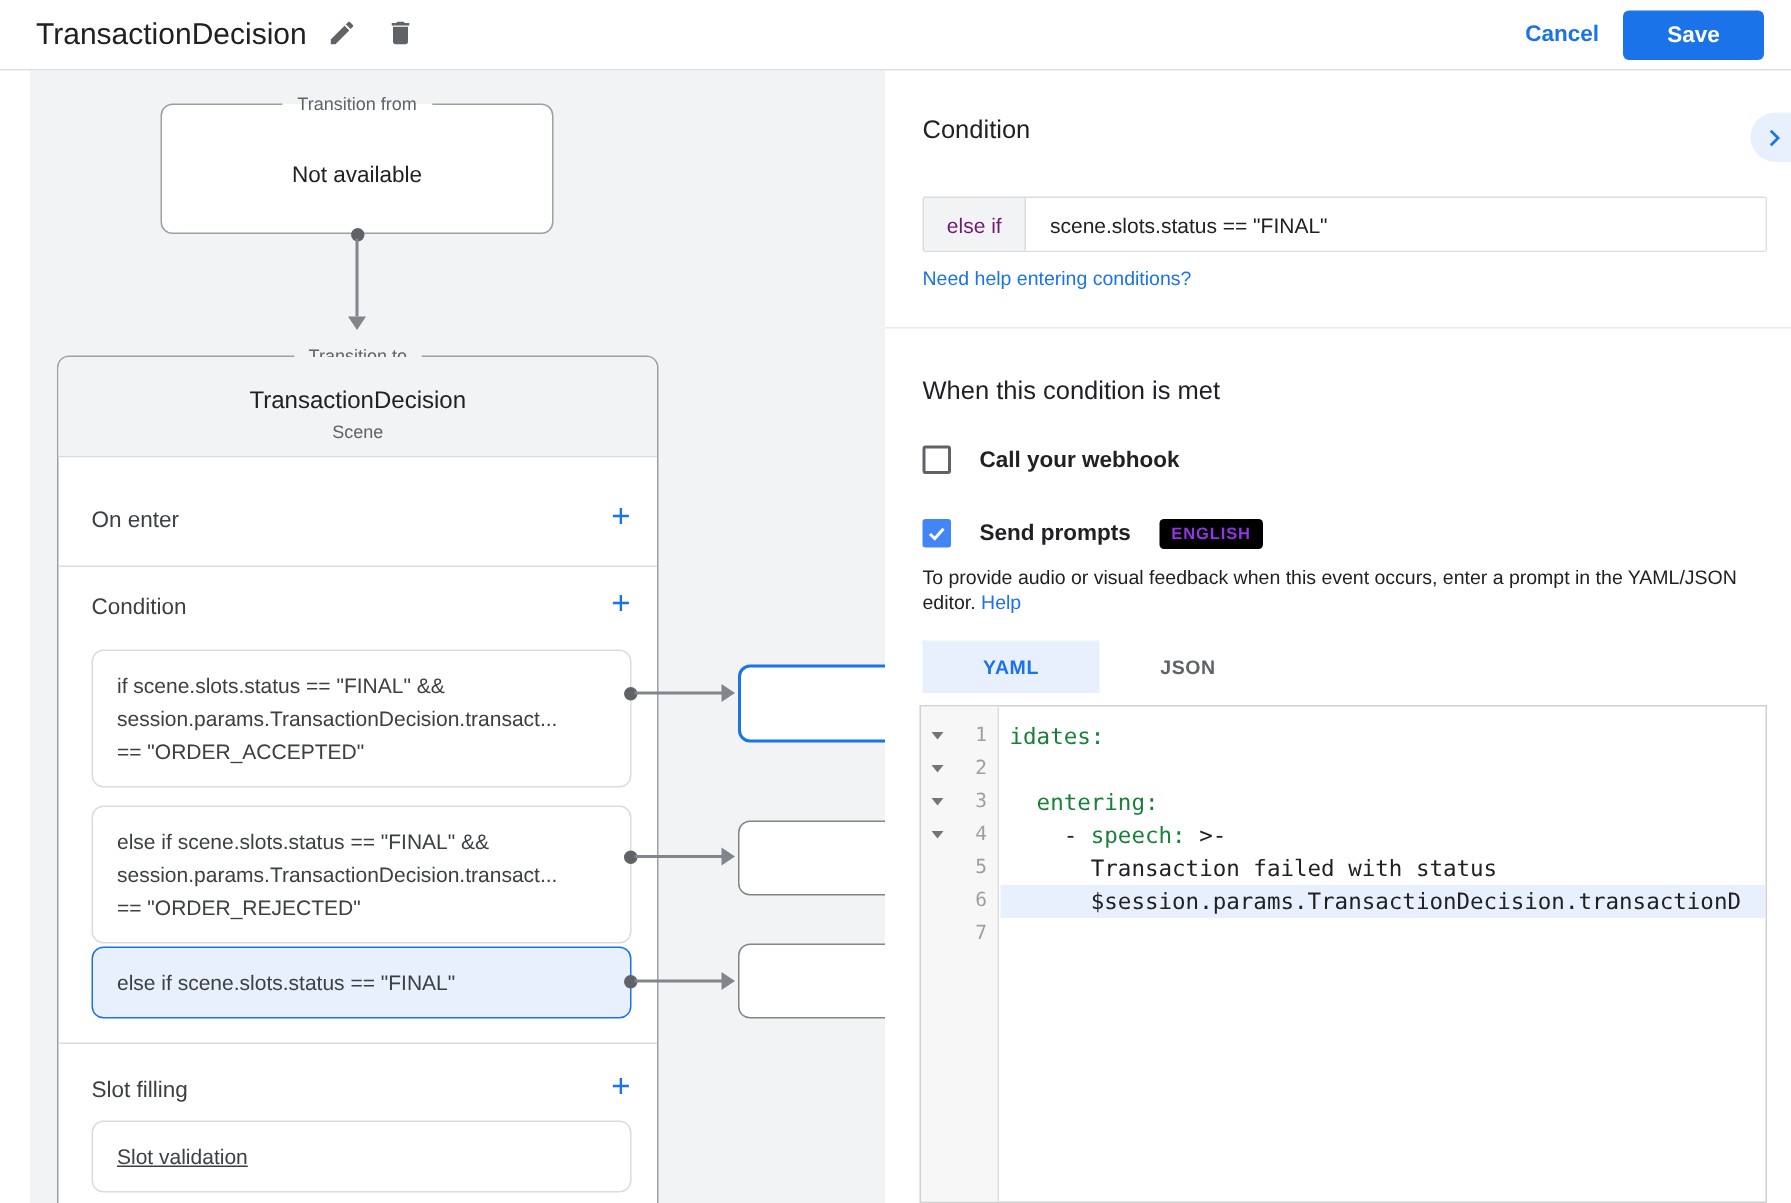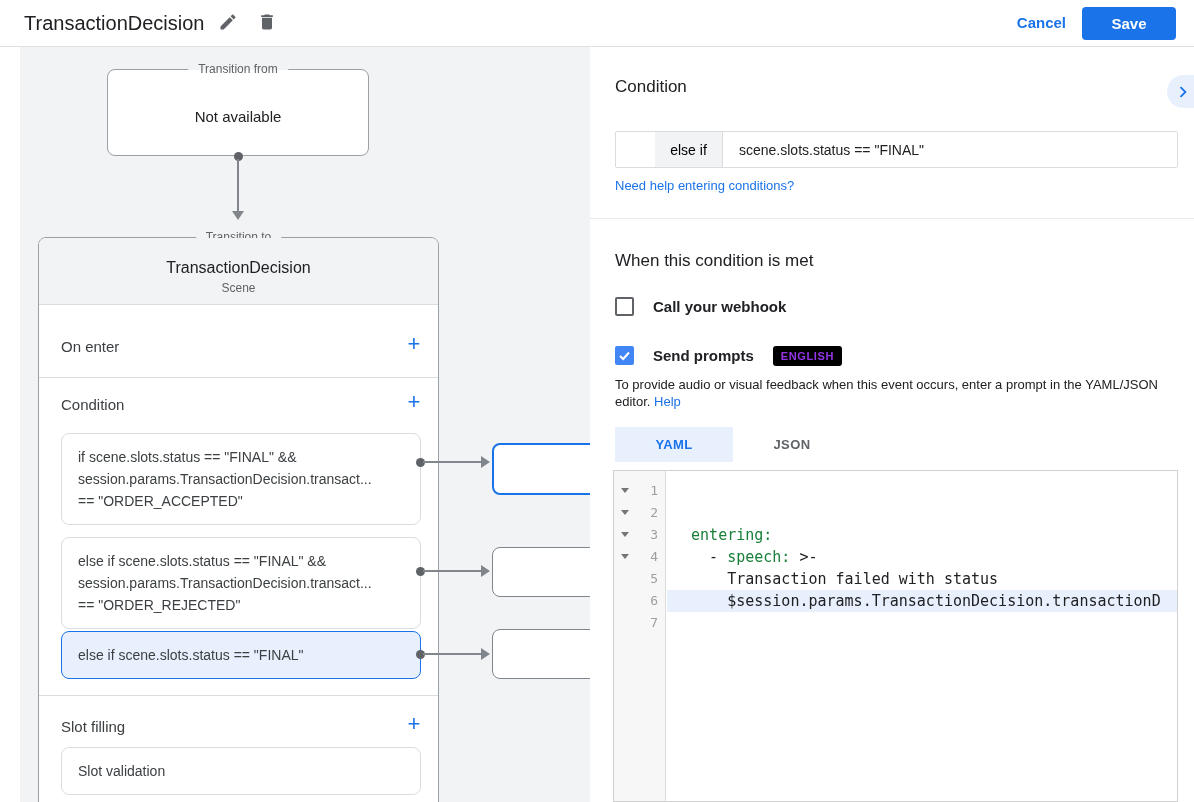--- a/index.html
+++ b/index.html
@@ -52,37 +52,37 @@
              color:#1a73e8; font-size:22px; line-height:22px; cursor:pointer; font-family:inherit; }
   .h-divider { position:absolute; left:0; right:0; height:1px; background:#dadce0; }
 
   .cond-card { position:absolute; left:22px; width:360px; background:#fff; border:1px solid #dadce0;
                border-radius:8px; padding:12px 16px; font-size:14px; color:#3c4043; line-height:22px;
                cursor:pointer; }
   .cond-card.selected { background:#e8f0fe; border:1.5px solid #1a73e8; }
   .card-line { white-space:nowrap; overflow:hidden; }
 
   .slot-card { position:absolute; left:22px; width:360px; height:48px; background:#fff; border:1px solid #dadce0;
-               border-radius:8px; font-size:14px; color:#3c4043; line-height:46px; padding-left:16px; cursor:pointer; }
+               border-radius:8px; font-size:14px; color:#3c4043; line-height:46px; padding-left:16px; cursor:pointer;text-decoration:underline; }
 
   .target-box { position:absolute; left:472px; width:130px; background:#fff; border-radius:8px; }
   .target-box.blue { border:2px solid #1a73e8; }
   .target-box.gray { border:1px solid #80868b; }
 
   
   .panel { position:absolute; top:47px; left:590px; width:604px; height:755px; background:#fff; z-index:5; }
   .panel-heading { position:absolute; left:25px; font-size:17px; color:#202124; }
   .collapse-btn { position:absolute; right:0; top:28px; width:27px; height:33px; background:#e8f0fe;
                   border:none; border-radius:17px 0 0 17px; cursor:pointer; }
   .collapse-btn svg { width:22px; height:22px; fill:#1a73e8; margin-top:3px; margin-left:4px; }
 
   .cond-input-row { position:absolute; left:25px; top:84px; width:563px; height:37px;
                     border:1px solid #dadce0; border-radius:2px; display:flex; }
   .cond-prefix { width:68px; background:#f1f3f4; border-right:1px solid #dadce0; font-size:14px;
-                 color:#000000; display:flex; align-items:center; justify-content:center;margin-left:39px; }
+                 color:#701a75; display:flex; align-items:center; justify-content:center; }
   .cond-value { flex:1; font-size:14px; color:#202124; display:flex; align-items:center; padding-left:16px;
                 border:none; outline:none; font-family:inherit; background:#fff; }
   .help-link { position:absolute; left:25px; top:131px; font-size:13px; color:#1a73e8; text-decoration:none; cursor:pointer; }
   .panel-divider { position:absolute; left:0; right:0; top:171px; height:1px; background:#e8eaed; }
 
   .check-row { position:absolute; left:25px; height:21px; display:flex; align-items:center; }
   .checkbox { width:19px; height:19px; border-radius:2px; margin-right:19px; flex:none; cursor:pointer; }
   .checkbox.unchecked { border:2px solid #5f6368; background:#fff; }
   .checkbox.checked { background:#4285f4; border:2px solid #4285f4; }
   .checkbox svg { width:15px; height:15px; display:block; margin-top:0px; }
@@ -273,20 +273,21 @@
             <span class="lnum">5</span>
           </div>
         <div class="gutter-row" style="top:119px;">
             <span class="lnum">6</span>
           </div>
         <div class="gutter-row" style="top:141px;">
             <span class="lnum">7</span>
           </div>
       </div>
       <div class="code-area">
+        <div class="code-line" style="top:9px;"><span class="tok-key">idates:</span></div>
         <div class="code-line" style="top:53px;"><span class="tok-key">  entering:</span></div>
         <div class="code-line" style="top:75px;"><span>    - </span><span class="tok-key">speech:</span><span> &gt;-</span></div>
         <div class="code-line" style="top:97px;"><span>      Transaction failed with status</span></div>
         <div class="code-line hl" style="top:119px;"><span>      $session.params.TransactionDecision.transactionD</span></div>
         <div class="code-line" style="top:141px;"></div>
       </div>
     </div>
   </div>
 
 </div>

